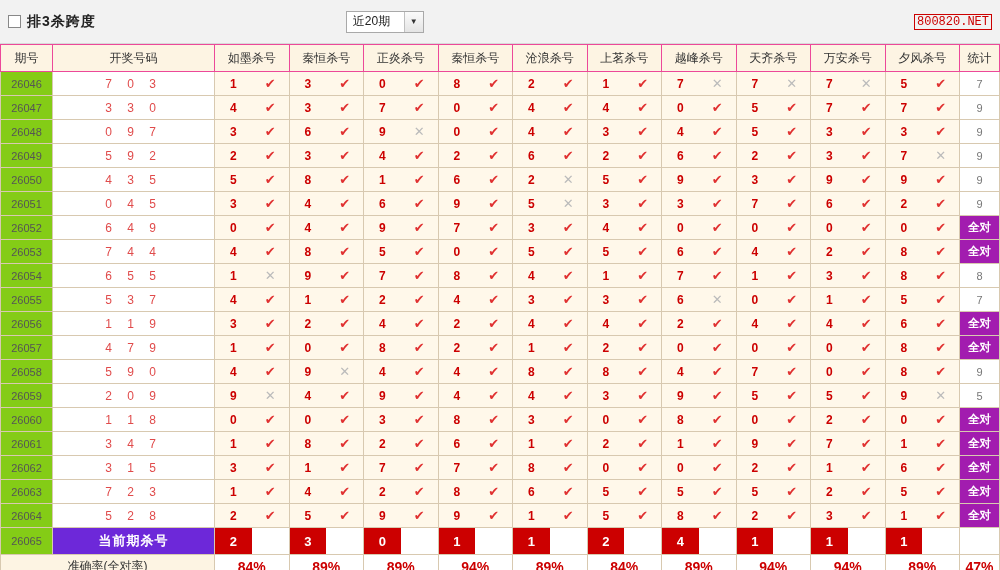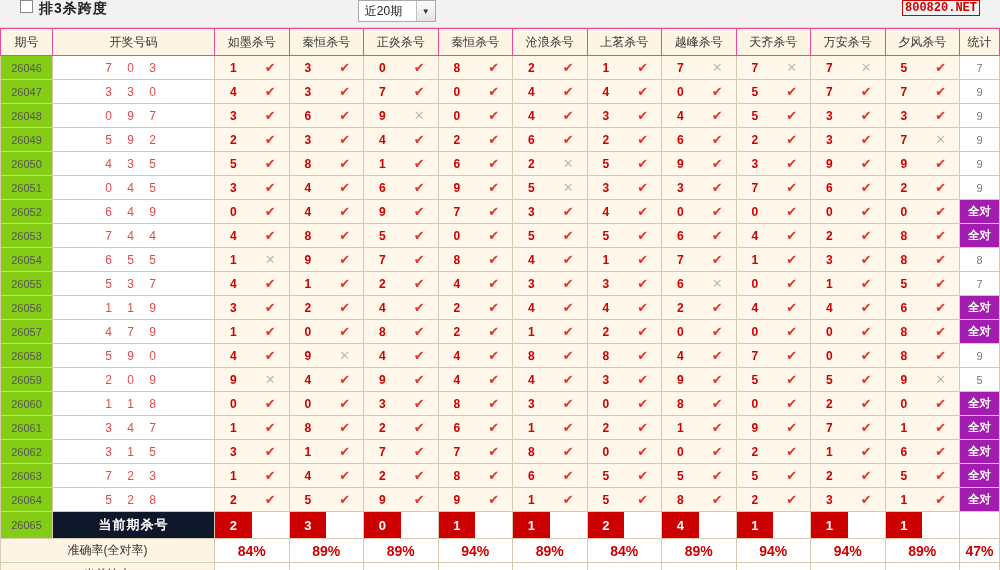--- a/index.html
+++ b/index.html
@@ -6,26 +6,26 @@
   body{
     width:1000px;height:570px;
     background:#ffffff;
     font-family:"Liberation Sans","DejaVu Sans",sans-serif;
     font-size:12px;
     color:#333;
     overflow:hidden;
   }
   
   .topbar{
-    height:28px;
+    height:44px;
     background:#f2f2f2;
     border-bottom:1px solid #d9d9d9;
     display:flex;
-    align-items:flex-start;
-    padding:0 20px;
+    align-items:center;
+    padding:0 8px;
     box-sizing:border-box;
   }
   .chk{
     width:11px;height:11px;
     border:1px solid #888;
     background:#fff;
     display:inline-block;
     margin-right:6px;
   }
   .title{
@@ -56,21 +56,21 @@
   }
   .note{
     margin-left:auto;
     font-size:12px;
     color:#333;
     display:flex;align-items:center;
     white-space:nowrap;
   }
   .brand{
     color:#c00;
-    font-weight:bold;
+    font-weight:normal;
     font-family:"Liberation Mono","DejaVu Sans Mono",monospace;
     border:1px solid #c00;
     padding:0 2px;
     margin-left:2px;
   }
   
   table{
     border-collapse:collapse;
     width:1000px;
     table-layout:fixed;
@@ -125,21 +125,21 @@
   }
   td.stat.full{
     background:#a21caf;
     color:#fff;
     font-weight:bold;
     font-size:11.5px;
   }
   
   tr.current td{height:26px;}
   td.cur-label{
-    background:#0f172a;
+    background:#6d28d9;
     color:#ffffff;
     font-weight:bold;
     letter-spacing:1px;
     font-size:13px;
   }
   td.cur-num{
     background:#cc0000;
     color:#ffffff;
     font-weight:bold;
     font-size:13px;

